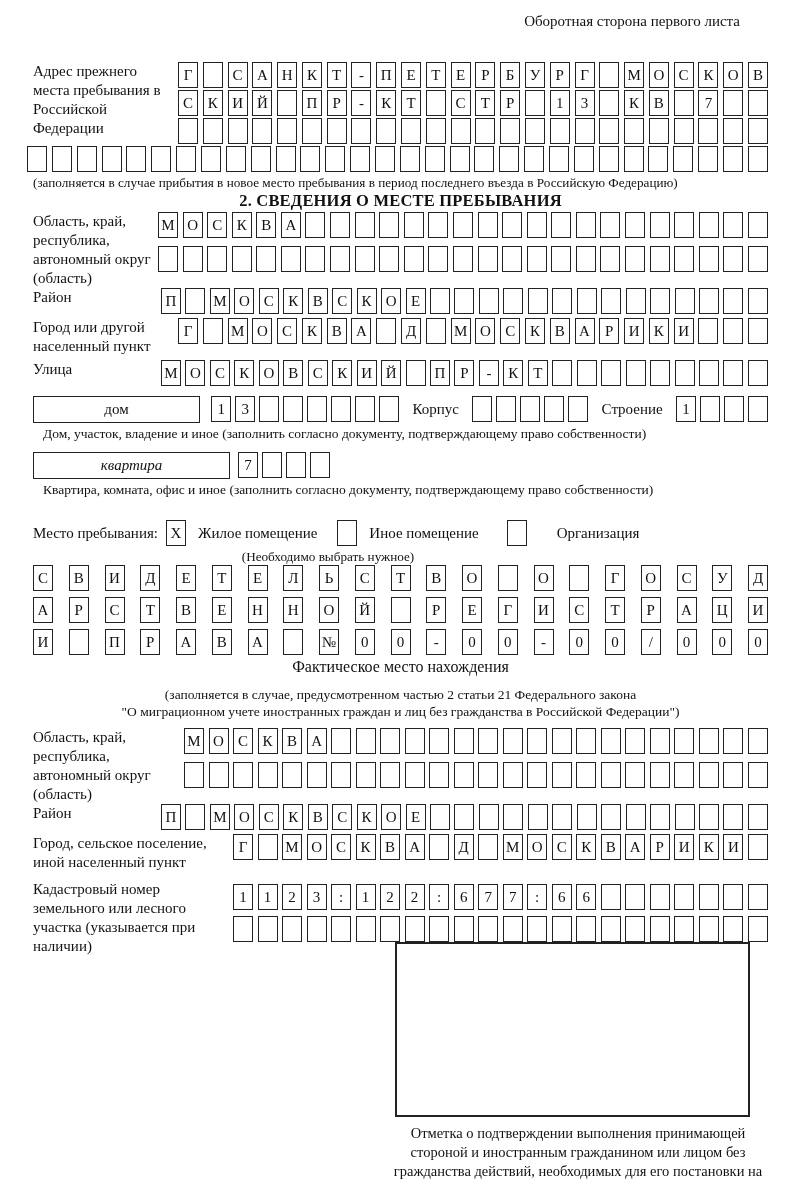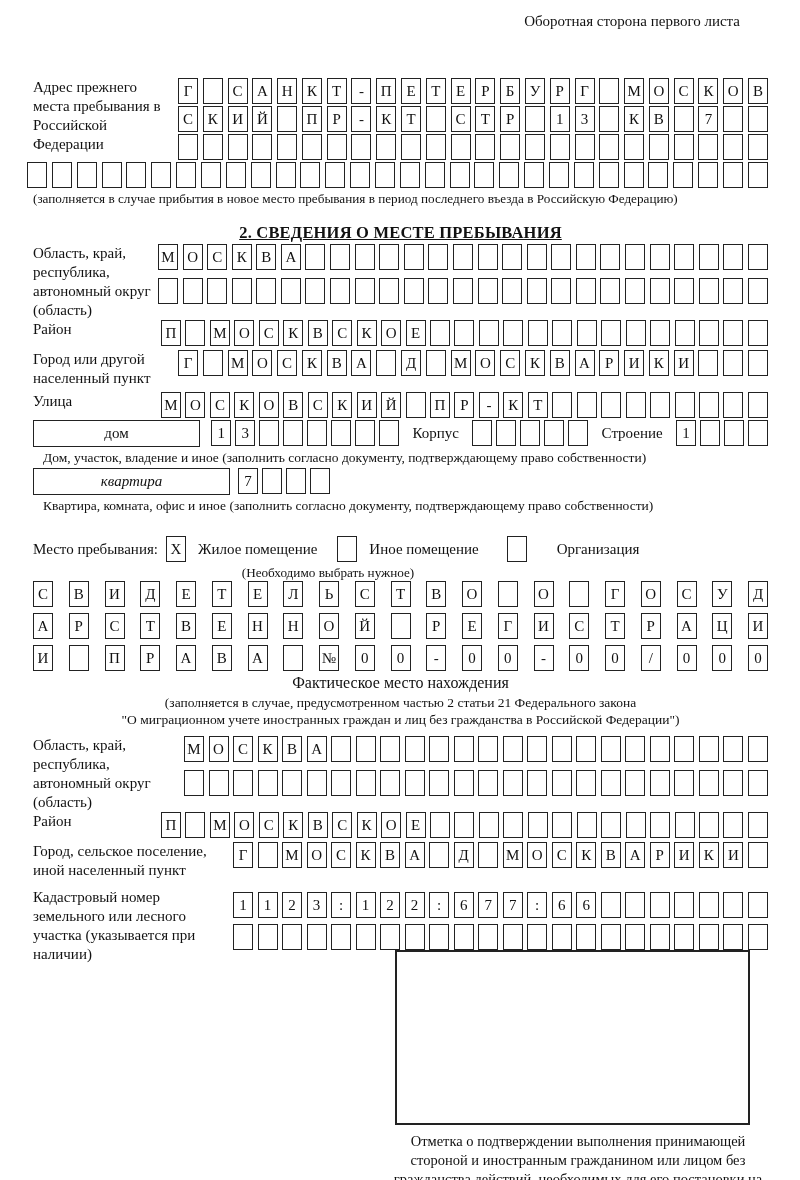--- a/index.html
+++ b/index.html
@@ -8,25 +8,25 @@
   .header-note{text-align:right;font-size:15px;line-height:18px;margin-right:28px;}
   .row{display:flex;align-items:flex-start;}
   .lbl{font-size:15px;line-height:19px;flex:none;box-sizing:border-box;padding-right:6px;}
   .w145{width:145px;} .w125{width:125px;} .w128{width:128px;} .w151{width:151px;} .w200{width:200px;} .w207{width:207px;}
   .cells{display:flex;flex:1;justify-content:space-between;min-width:0;}
   .cell{box-sizing:border-box;flex:none;width:20px;height:26px;border:1.7px solid #222;display:flex;align-items:center;justify-content:center;font-size:15px;line-height:1;background:#fff;}
   .cells.compact{flex:none;justify-content:flex-start;gap:4px;}
   .stack{display:flex;flex-direction:column;flex:1;min-width:0;}
   .stack .cells{width:100%;flex:none;}
   .gap8{gap:8px;} .gap6{gap:6px;} .gap2{gap:2px;}
-  .prev-block{margin-top:48px;}
+  .prev-block{margin-top:32px;}
   .bleed{margin-left:-6px;margin-top:2px;}
   .note-c{font-size:13.2px;line-height:17px;text-align:left;margin-top:2px;}
-  .sec-title{font-size:16.5px;font-weight:bold;text-align:center;margin-top:16px;margin-bottom:1px;letter-spacing:.2px;text-decoration:underline;}
-  .mt0{margin-top:0;} .mt2{margin-top:2px;} .mt4{margin-top:4px;} .mt8{margin-top:8px;}
+  .sec-title{font-size:16.5px;font-weight:bold;text-align:center;margin-top:0;margin-bottom:1px;letter-spacing:.2px;}
+  .mt0{margin-top:0;} .mt2{margin-top:10px;} .mt4{margin-top:4px;} .mt8{margin-top:8px;}
   .wide-box{box-sizing:border-box;border:1.7px solid #222;height:27px;display:flex;align-items:center;justify-content:center;font-size:15px;flex:none;background:#fff;}
   .house-box{width:167px;} .apt-box{width:197px;font-style:italic;}
   .house-row{justify-content:space-between;}
   .inline-lbl{font-size:15px;line-height:26px;flex:none;padding:0 2px;}
   .note-l{font-size:13.5px;line-height:17px;margin-top:2px;padding-left:10px;}
   .stay-row{margin-top:22px;align-items:center;}
   .stay-label{font-size:15px;flex:none;}
   .cb{box-sizing:border-box;width:20px;height:26px;border:1.7px solid #222;display:flex;align-items:center;justify-content:center;font-size:15px;flex:none;}
   .ml8{margin-left:8px;} .ml12{margin-left:12px;} .ml20{margin-left:20px;} .ml28{margin-left:28px;} .ml30{margin-left:30px;}
   .stay-opt{font-size:15px;flex:none;}

